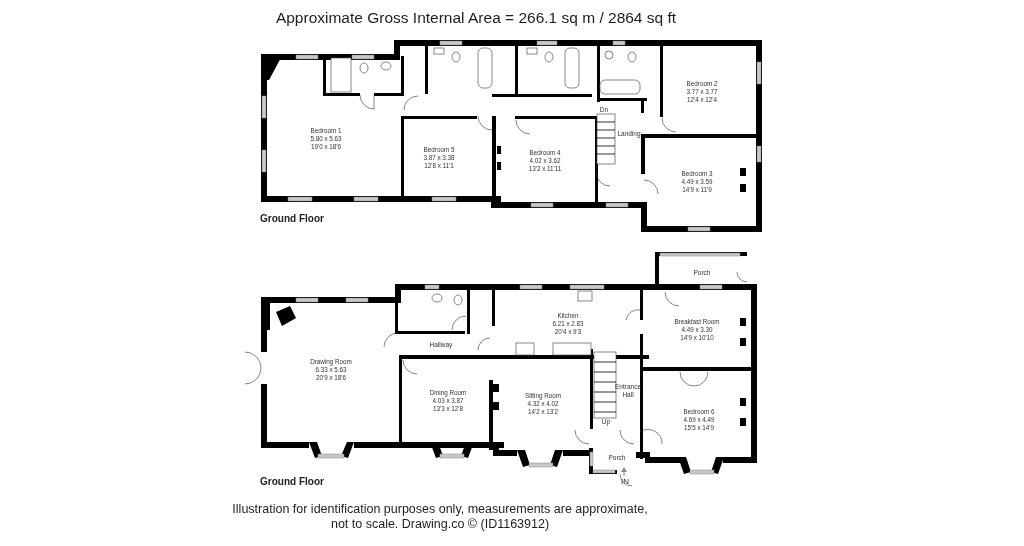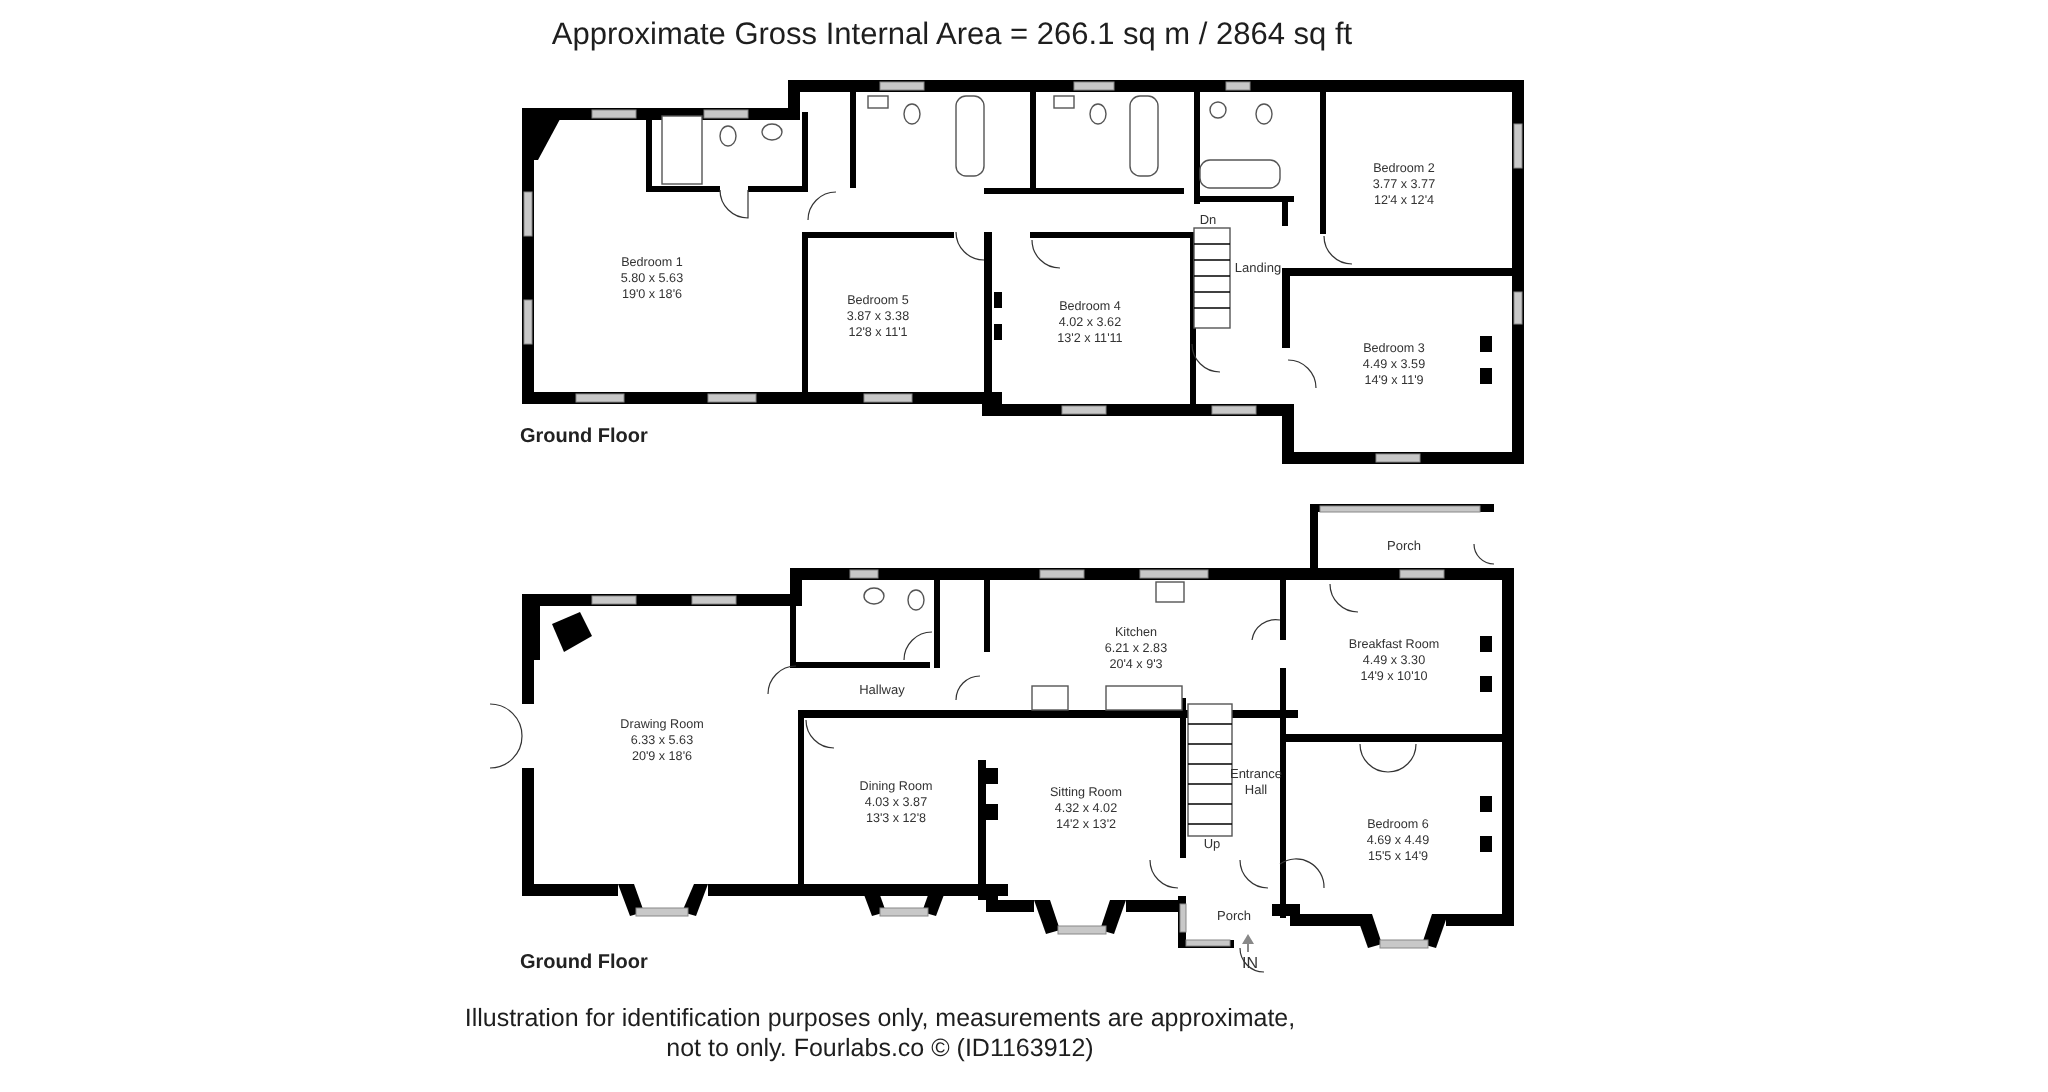--- a/index.html
+++ b/index.html
@@ -277,14 +277,14 @@
     </g>
     <text class="small-label" x="625" y="484" style="font-size:8px">IN</text>
   </g>
 </svg>
 
 <div class="floor-label" style="left:260px; top:213px;">Ground Floor</div>
 <div class="floor-label" style="left:260px; top:476px;">Ground Floor</div>
 
 <div class="footer">
   <div>Illustration for identification purposes only, measurements are approximate,</div>
-  <div>not to only. Fourlabs.co © (ID1163912)</div>
+  <div>not to scale. Drawing.co © (ID1163912)</div>
 </div>
 
 </body></html>

